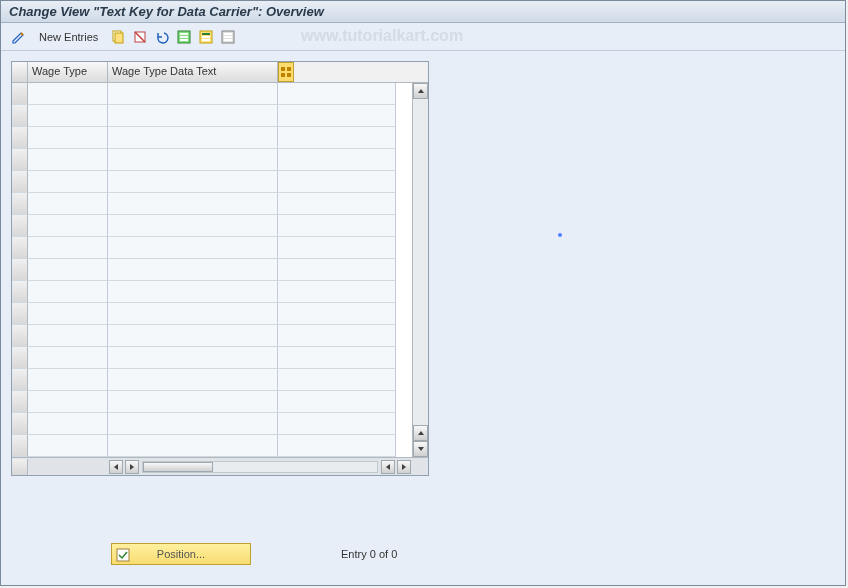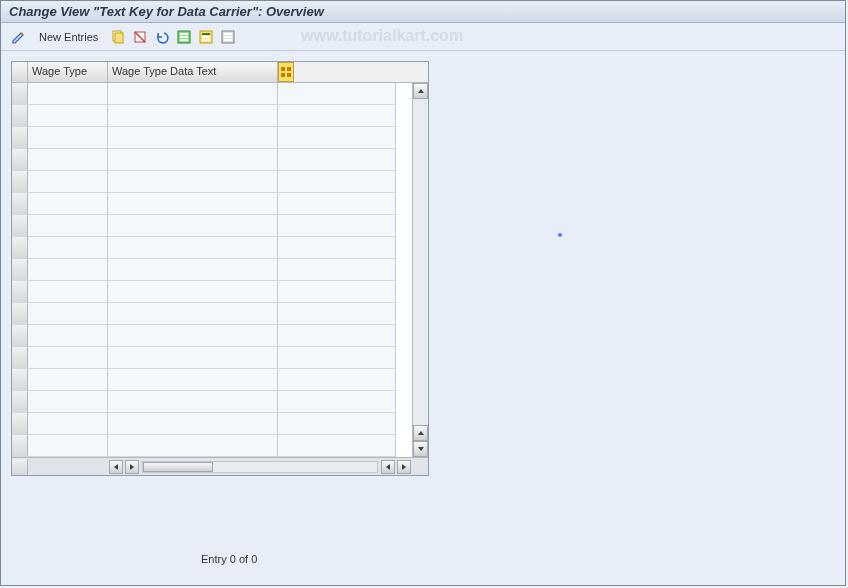--- a/index.html
+++ b/index.html
@@ -417,16 +417,25 @@
           </div>
         <div class="hsbtn">
             <svg viewBox="0 0 8 8">
               <path d="M2 1 L6 4 L2 7 Z" fill="#404040"></path>
             </svg>
           </div>
         <div style="width:16px"></div>
       </div>
     </div>
     <div class="footer">
+      <button class="pos-btn">
+        <span class="picon">
+          <svg width="14" height="14" viewBox="0 0 14 14">
+              <rect x="1" y="1" width="12" height="12" fill="#fff" stroke="#a08040"></rect>
+              <path d="M3 7 L6 10 L11 4" fill="none" stroke="#308030" stroke-width="1.5"></path>
+            </svg>
+        </span>
+        <span>Position...</span>
+      </button>
       <span class="entry-text">Entry 0 of 0</span>
     </div>
   </div>
 </div>
 
 </body></html>

